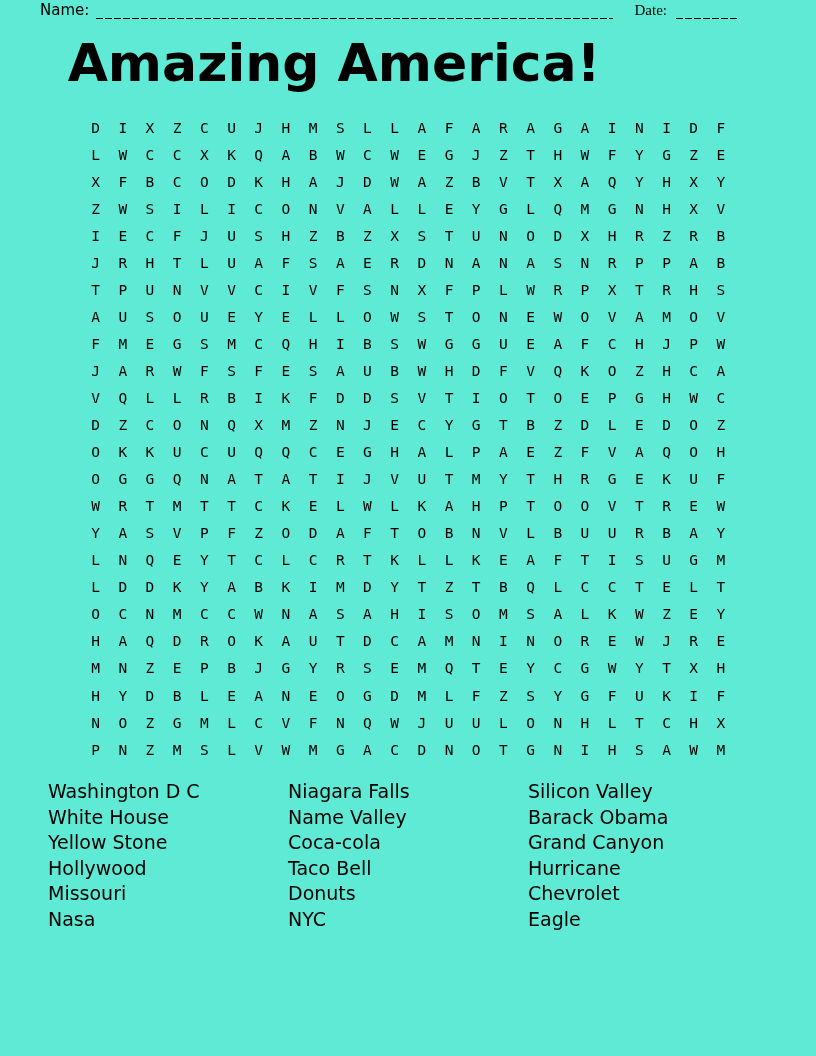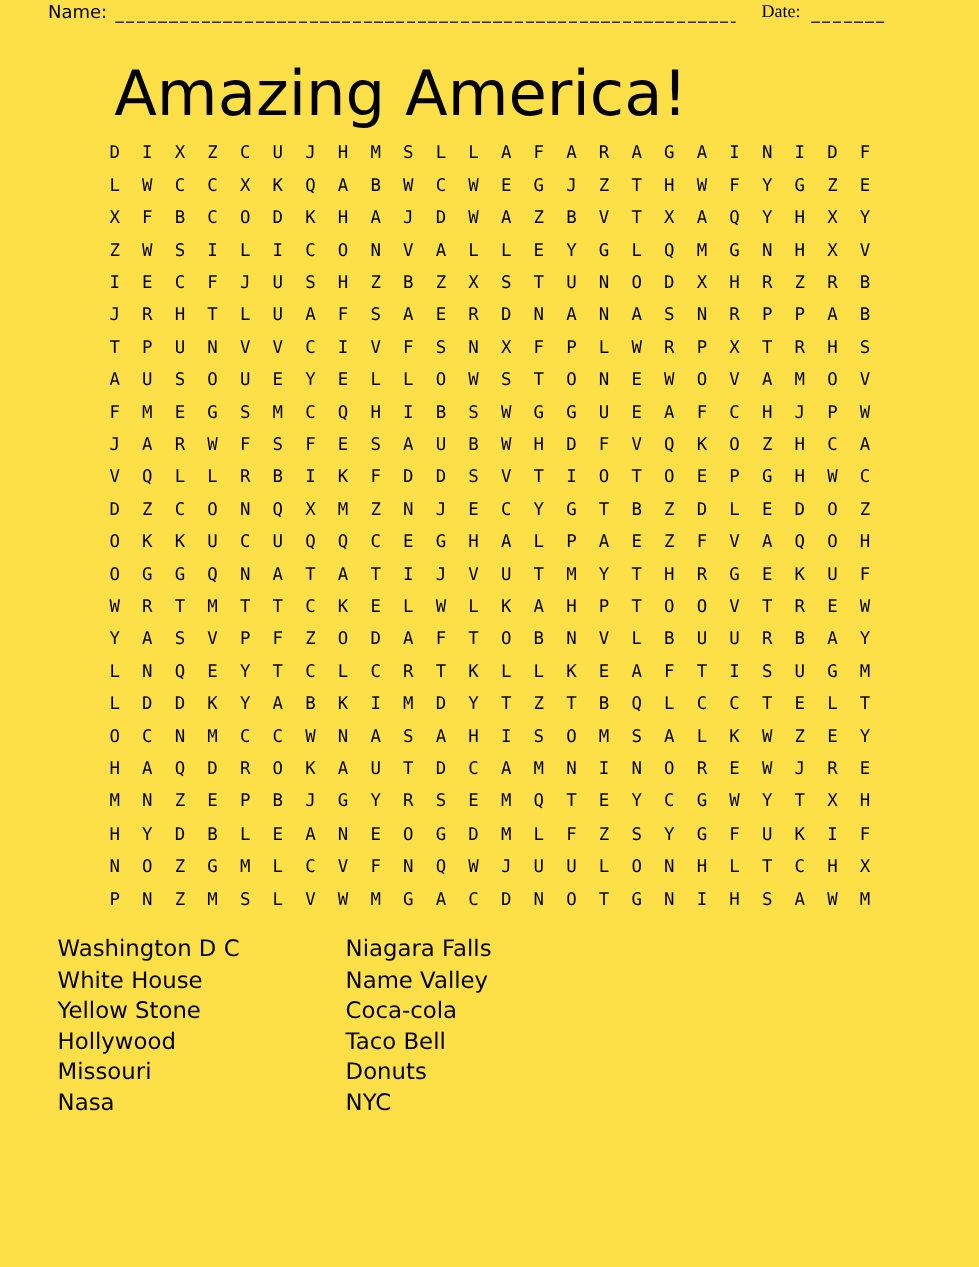--- a/index.html
+++ b/index.html
@@ -9,21 +9,21 @@
     width: 816px;
     height: 1056px;
     overflow: hidden;
     font-family: "DejaVu Sans", sans-serif;
     color: #000000;
   }
   .page {
     position: relative;
     width: 816px;
     height: 1056px;
-    background: #fde047;
+    background: #5eead4;
   }
   
   .header-row {
     position: absolute;
     left: 40px;
     top: 1px;
     width: 698px;
     display: flex;
     align-items: flex-end;
     font-size: 15px;
@@ -35,27 +35,27 @@
     background-position: 0 100%;
     background-size: 100% 1.4px;
     background-repeat: no-repeat;
   }
   .name-line { flex: 1; margin: 0 10px 0 7px; }
   .date-label { margin-left: 12px; font-family: Liberation Serif, serif; }
   .date-line { width: 62px; margin-left: 9px; }
   
   .title {
     position: absolute;
-    top: 49px;
+    top: 33px;
     left: 0;
     width: 668px;
     margin: 0;
     text-align: center;
     font-size: 52px;
-    font-weight: 400;
+    font-weight: 700;
     line-height: 60px;
     letter-spacing: 0;
   }
   
   .grid {
     position: absolute;
     left: 82px;
     top: 114px;
   }
   .grid-row { display: flex; }
@@ -730,14 +730,22 @@
       <div class="word-item">Nasa</div>
     </div>
   <div class="word-col word-col-2">
       <div class="word-item">Niagara Falls</div>
       <div class="word-item">Name Valley</div>
       <div class="word-item">Coca-cola</div>
       <div class="word-item">Taco Bell</div>
       <div class="word-item">Donuts</div>
       <div class="word-item">NYC</div>
     </div>
+  <div class="word-col word-col-3">
+      <div class="word-item">Silicon Valley</div>
+      <div class="word-item">Barack Obama</div>
+      <div class="word-item">Grand Canyon</div>
+      <div class="word-item">Hurricane</div>
+      <div class="word-item">Chevrolet</div>
+      <div class="word-item">Eagle</div>
+    </div>
 
 </div>
 
 </body></html>

